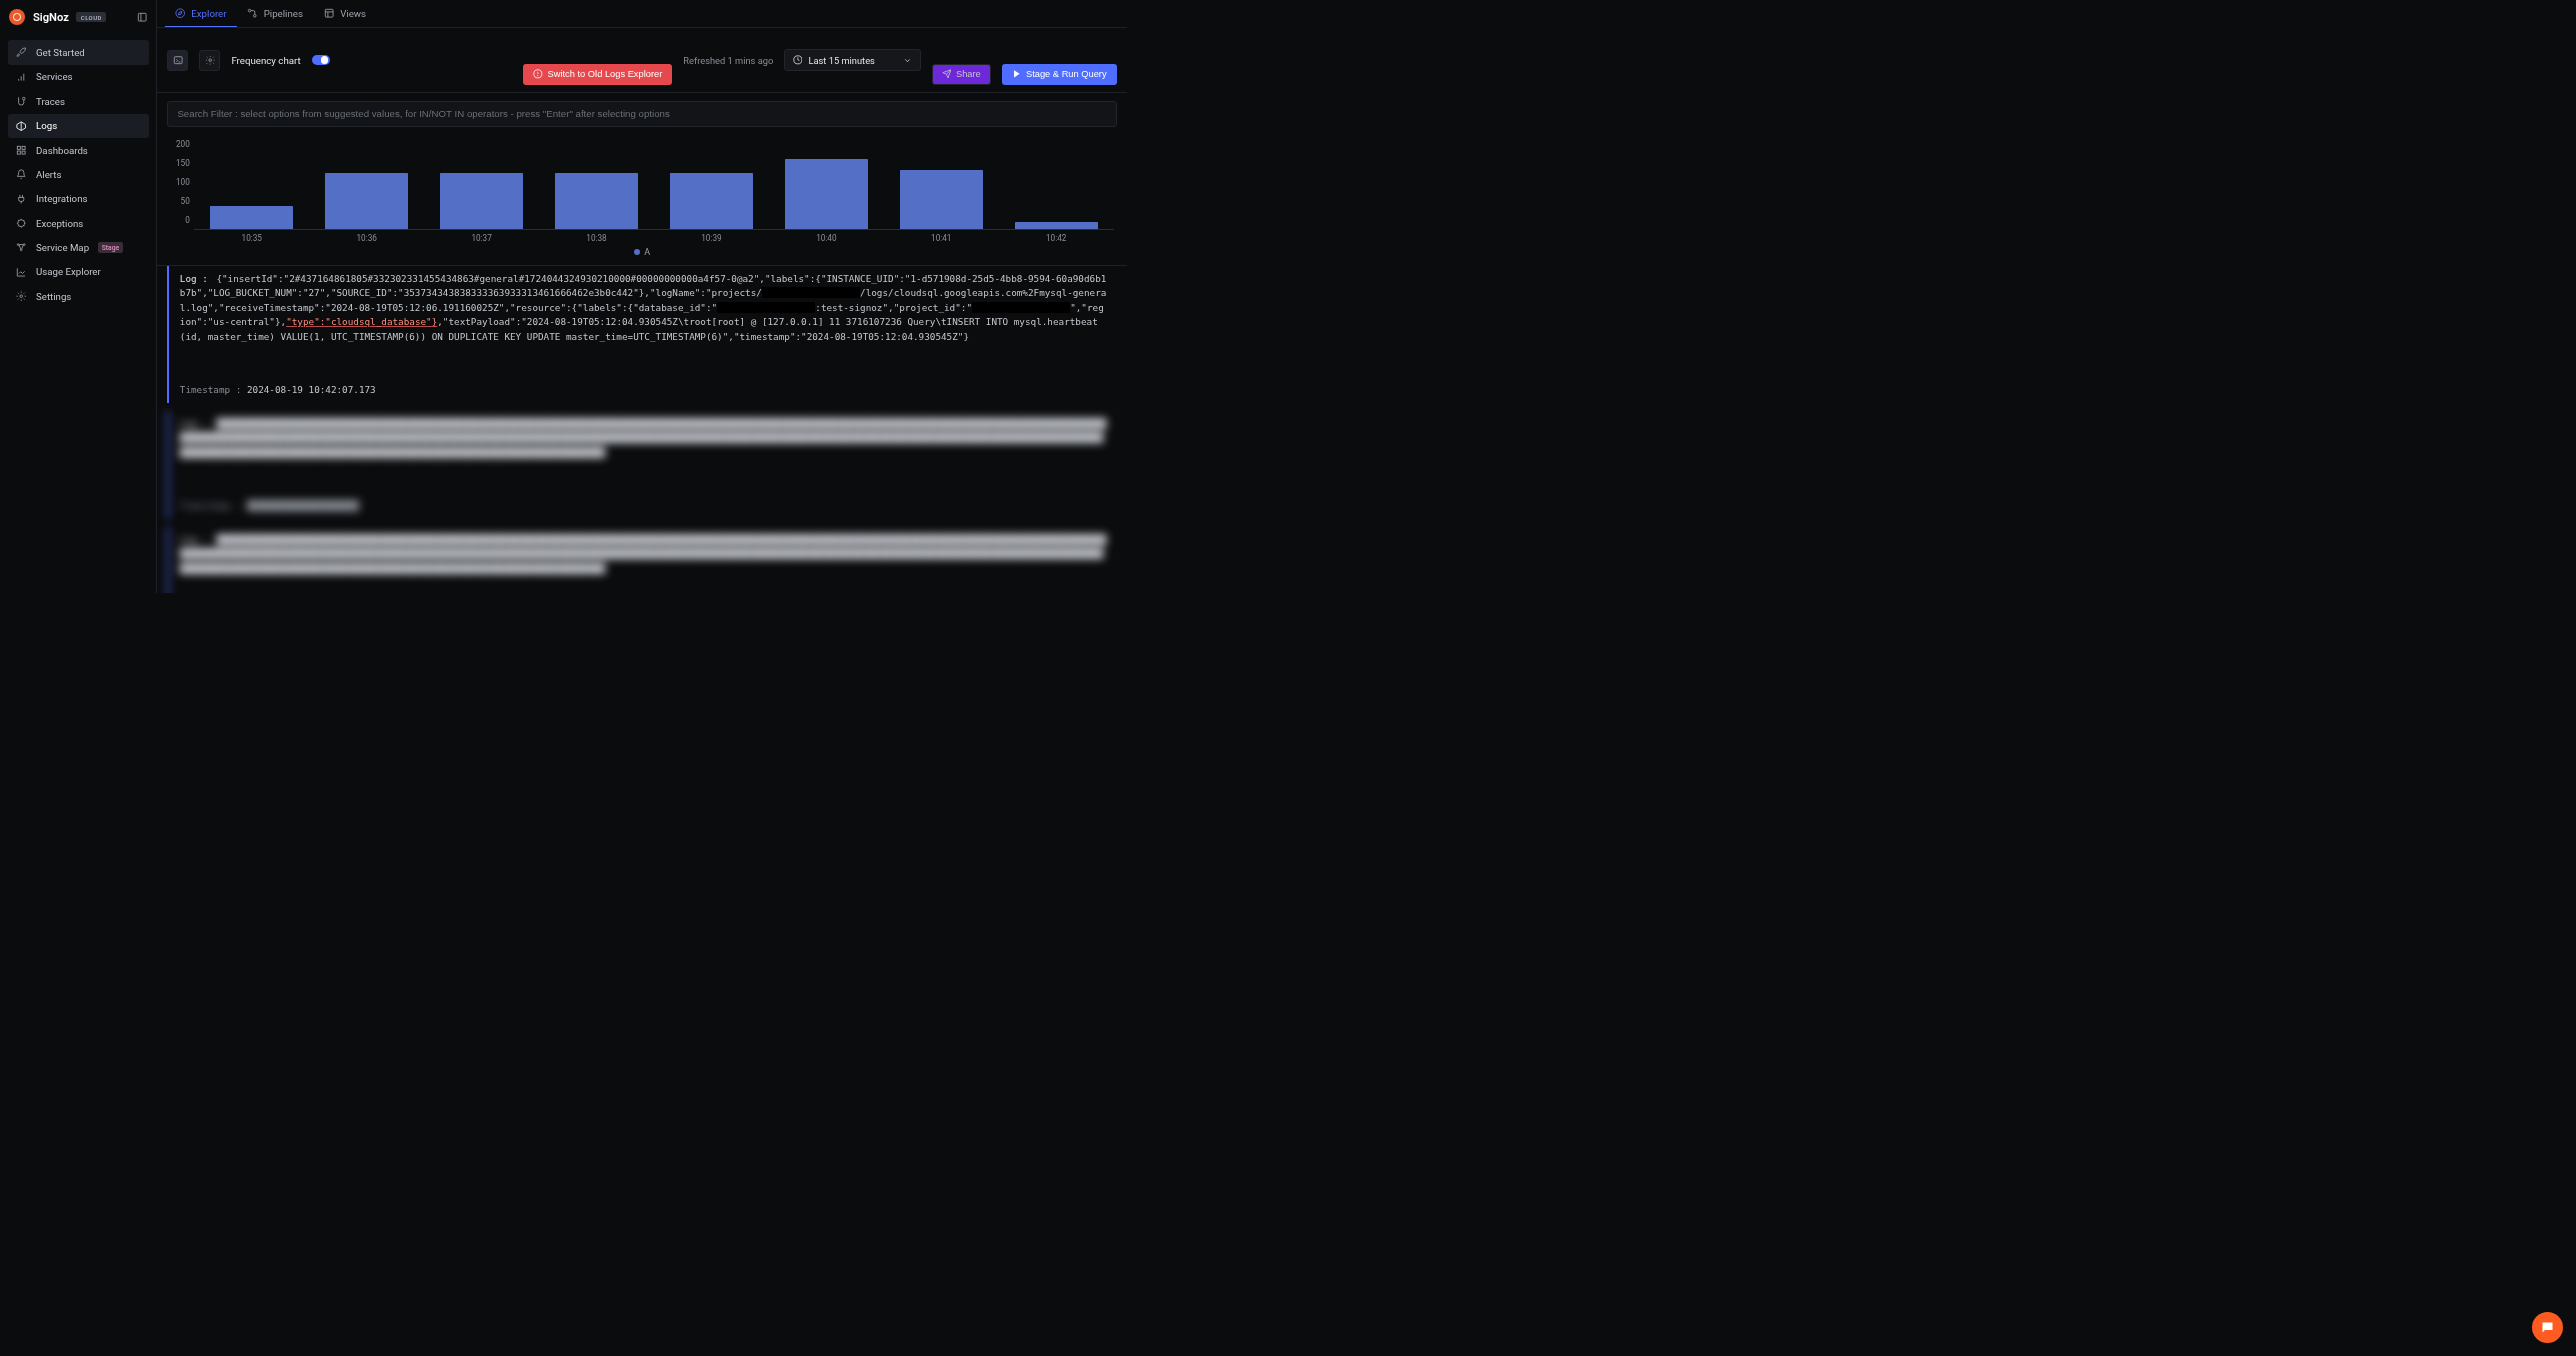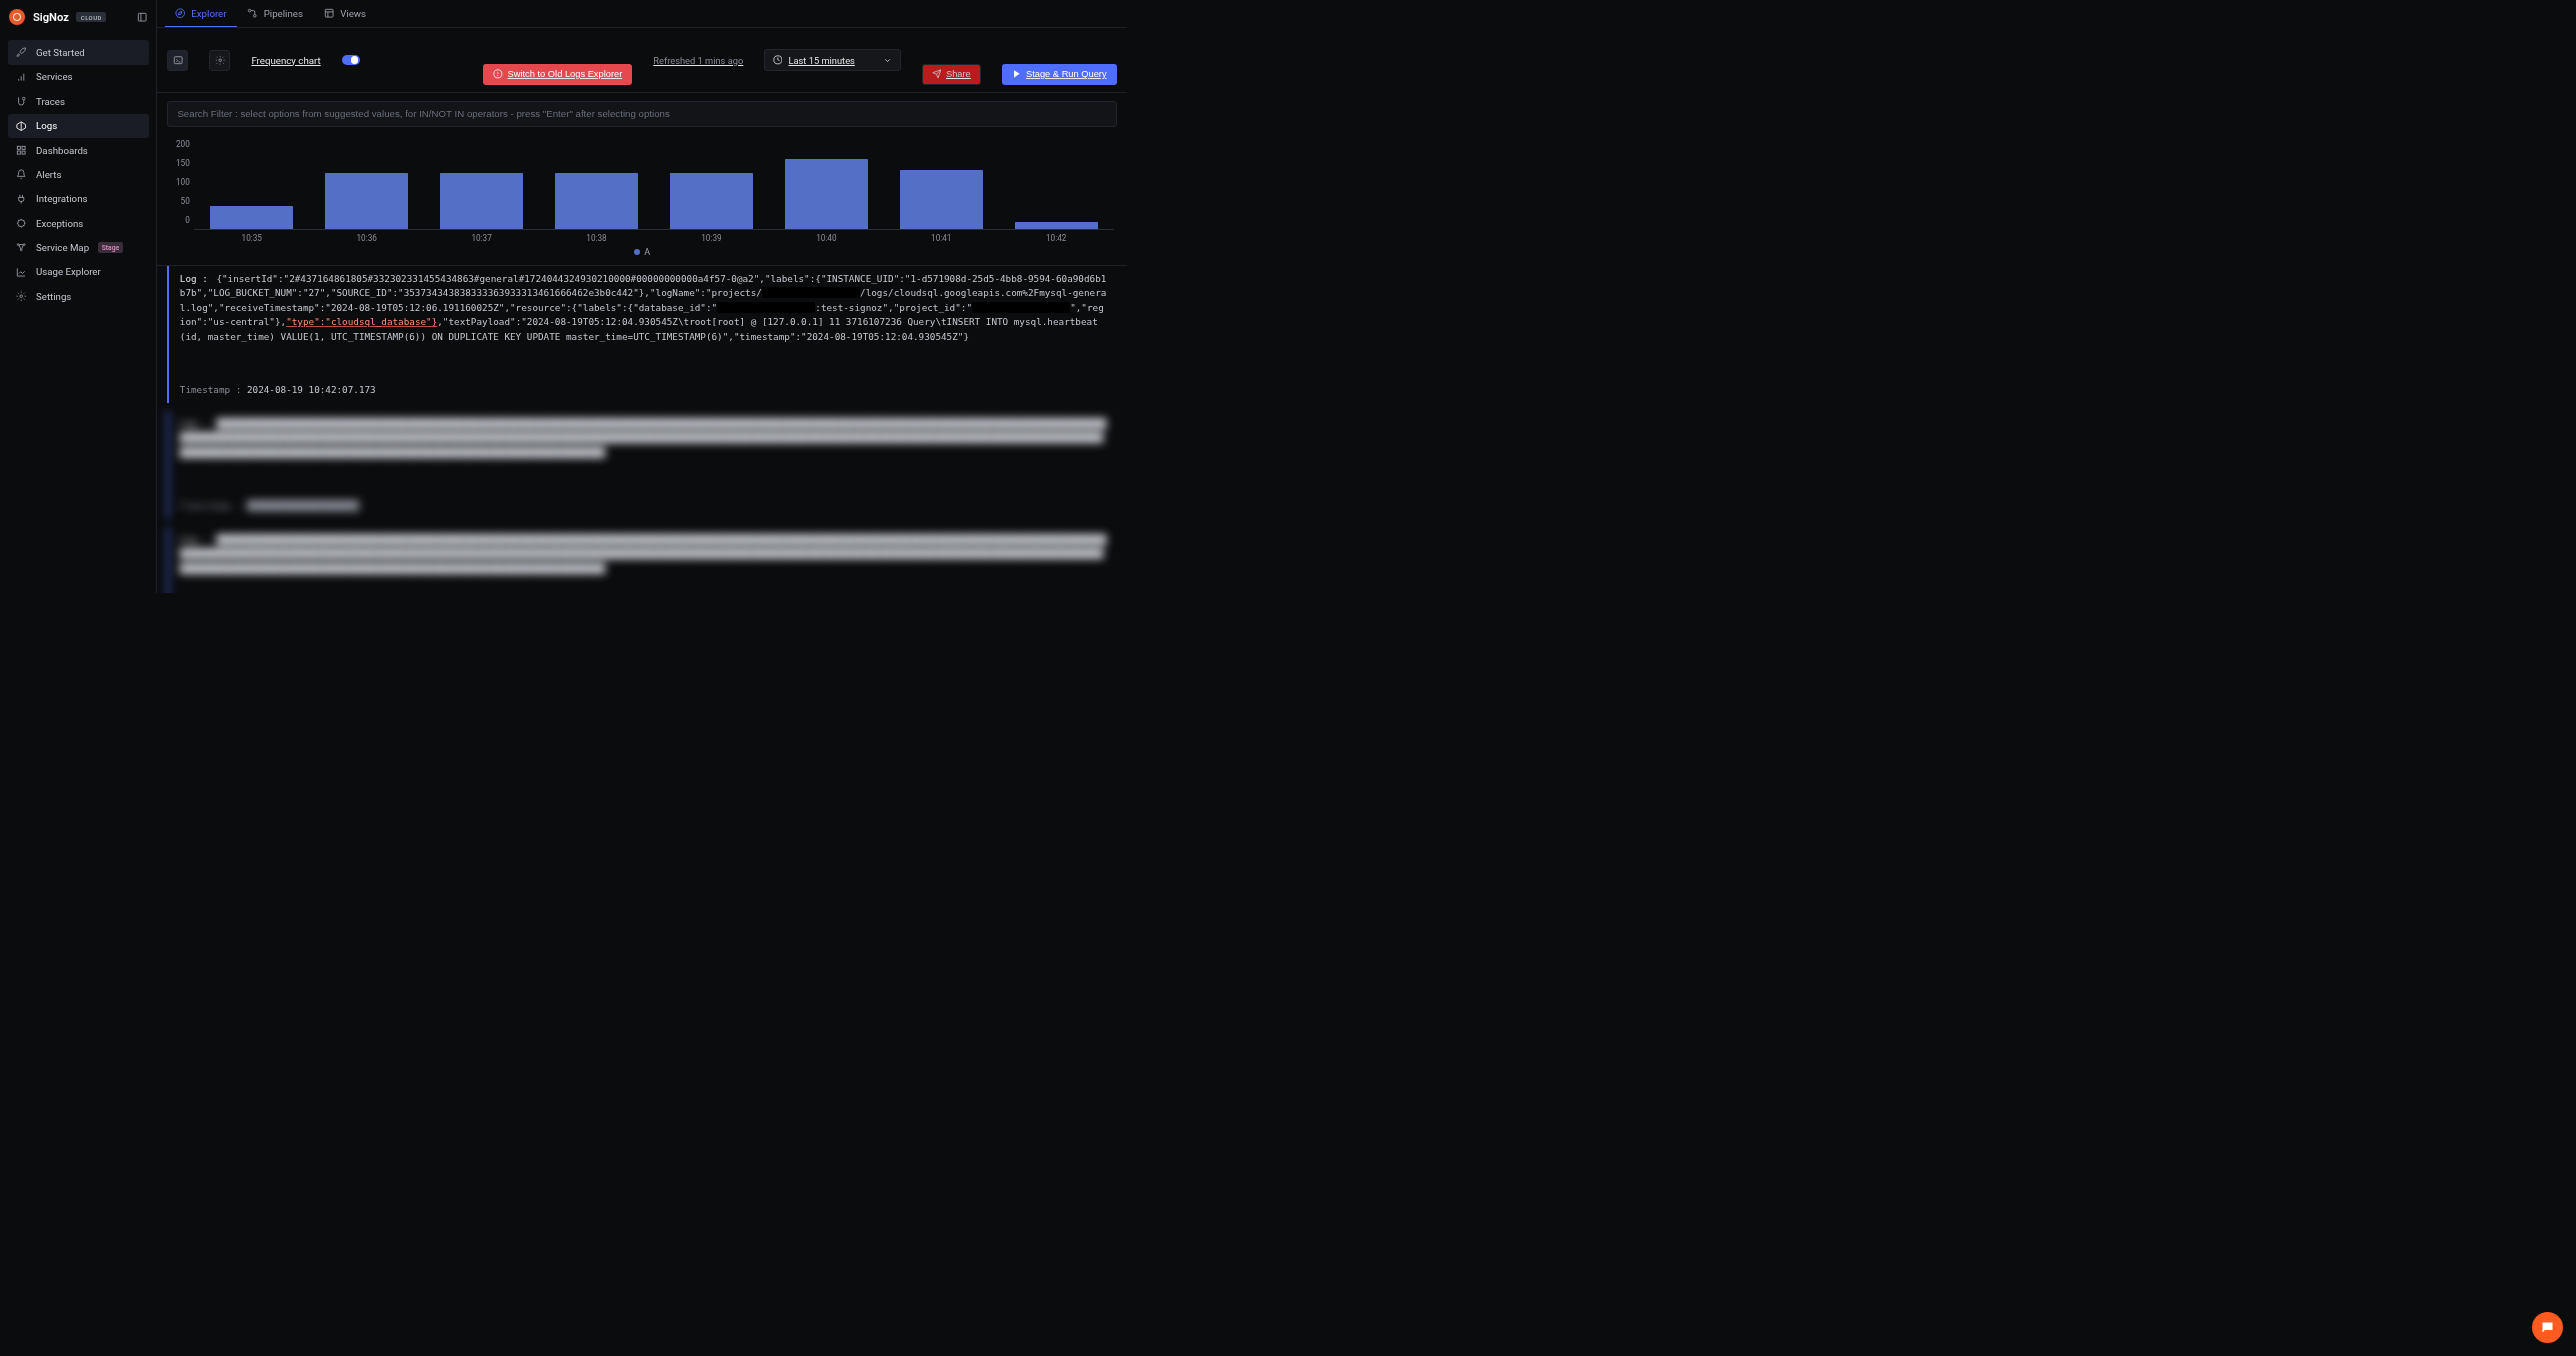--- a/index.html
+++ b/index.html
@@ -108,23 +108,22 @@
     border-bottom-color: #5470ff;
     align-items: flex-end;
   }
   .top-tab.active .icon { color: #5470ff; }
 
   
   .toolbar {
     display: flex;
     align-items: center;
     padding: 7.5px 10.4px;
-    gap: 21px;
+    gap: 11px;
     border-bottom: 0.7px solid #1e2228;
-    text-decoration: underline;
   }
   .icon-btn {
     width: 21px; height: 21px;
     background: #15171b;
     border: 0.7px solid #22252c;
     border-radius: 3px;
     display: flex; align-items: center; justify-content: center;
     color: #9ca0a8;
     cursor: pointer;
   }
@@ -150,21 +149,21 @@
     align-items: center;
     gap: 4.5px;
     padding: 4.5px 9px;
     border-radius: 3px;
     cursor: pointer;
     font-size: 9.3px;
     border: 0.7px solid transparent;
     margin-top: 28px;
   }
   .btn-danger { background: #e5484d; color: #fff; }
-  .btn-ghost { background: #b91c1c; border-color: #22252c; color: #c4c7cd; }
+  .btn-ghost { background: #6d28d9; border-color: #22252c; color: #c4c7cd; }
   .btn-primary { background: #4f6dff; color: #fff; }
   .refresh-text { color: #8a8e96; font-size: 9.3px; }
   .time-selector {
     display: flex; align-items: center; gap: 6px;
     background: #15171b; border: 0.7px solid #22252c;
     padding: 4.5px 7.5px; border-radius: 3px;
     color: #e6e6e6; font-size: 9.3px;
     cursor: pointer;
   }
 

